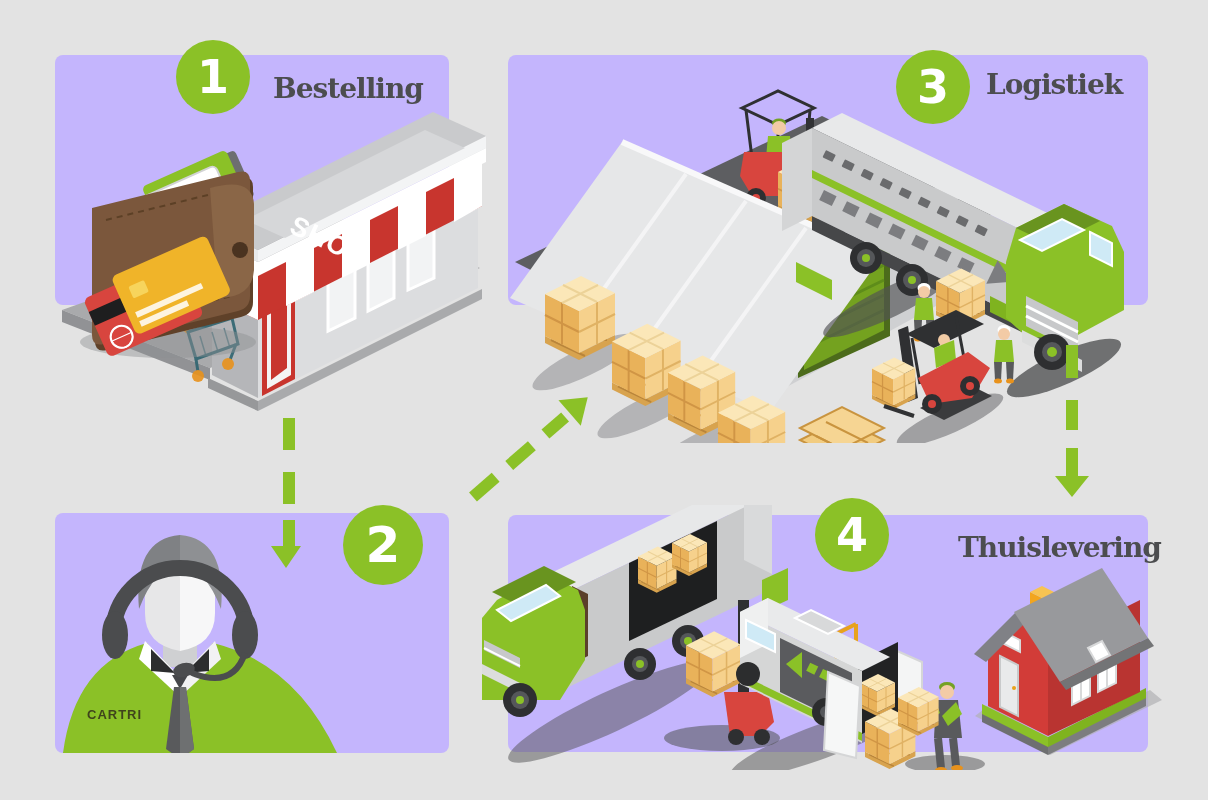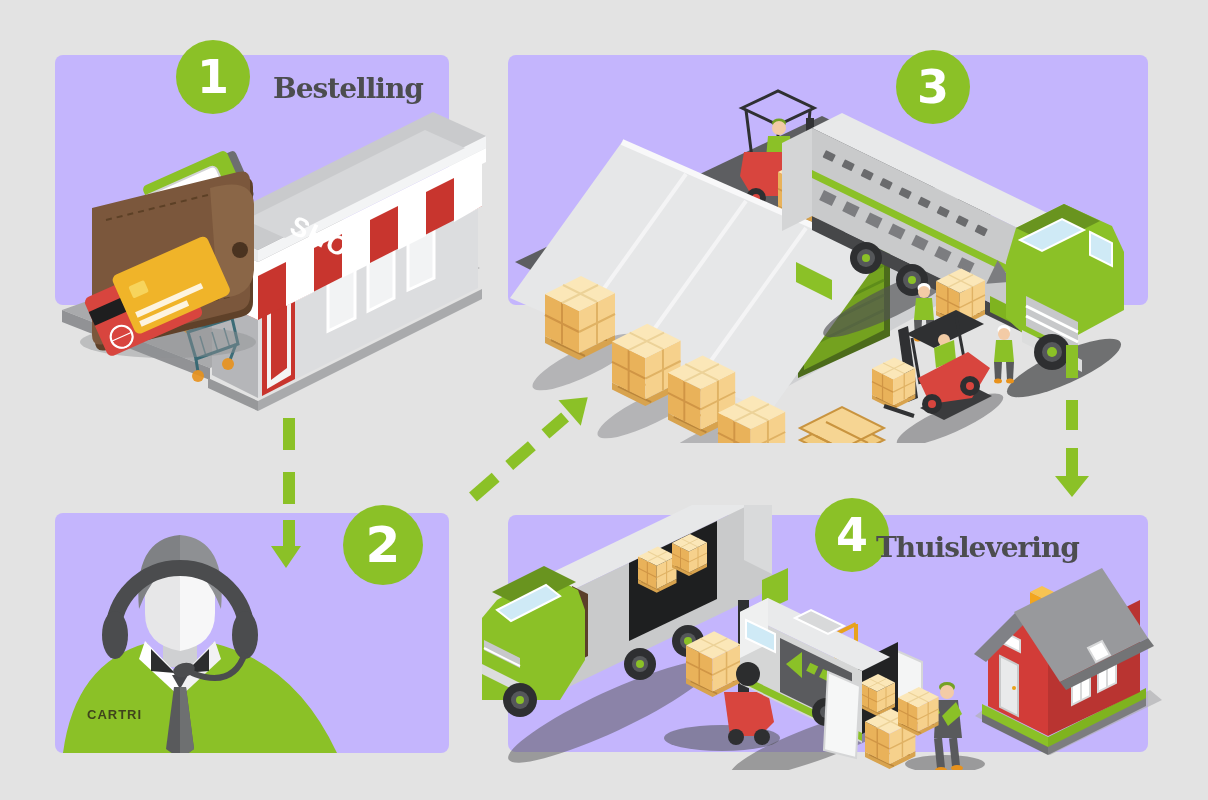--- a/index.html
+++ b/index.html
@@ -17,21 +17,21 @@
   #badge-1{left:176px;top:40px;}
   #badge-2{left:343px;top:505px;width:80px;height:80px;font-size:50px;}
   #badge-3{left:896px;top:50px;}
   #badge-4{left:815px;top:498px;}
   .step-label{position:absolute;color:#4c4d4f;font-weight:700;font-size:28px;
               letter-spacing:-1px;z-index:6;white-space:nowrap;
               font-family:"DejaVu Serif","Liberation Serif",serif;}
   #label-1{left:273px;top:72px;}
   #label-2{left:245px;top:593px;}
   #label-3{left:986px;top:68px;}
-  #label-4{left:876px;top:531px;}
+  #label-4{left:958px;top:531px;}
   .illu{position:absolute;z-index:3;pointer-events:none;}
   #illu-1{left:40px;top:100px;}
   #illu-3{left:508px;top:88px;}
   #illu-4{left:470px;top:505px;}
   #arrows{position:absolute;left:0;top:0;z-index:5;pointer-events:none;}
   #person-svg{position:absolute;left:0;top:0;}
 </style>
 </head>
 <body>
 
@@ -92,20 +92,21 @@
   <div class="badge" id="badge-2">
       <span>2</span>
     </div>
   <div class="badge" id="badge-3">
       <span>3</span>
     </div>
   <div class="badge" id="badge-4">
       <span>4</span>
     </div>
   <div class="step-label" id="label-1">Bestelling</div>
+  <div class="step-label" id="label-3">Logistiek</div>
   <div class="step-label" id="label-4">Thuislevering</div>
 
   <svg class="illu" id="illu-1" width="480" height="335" viewBox="0 0 480 335">
     <polygon points="22,210 290,115 440,168 170,268" fill="#a9aaac"></polygon>
     <polygon points="22,210 170,268 170,280 22,222" fill="#919295"></polygon>
     <g>
       <polygon points="172,159 218,182 218,298 172,275" fill="#b5b6b9"></polygon>
       <polygon points="218,182 438,72 438,188 218,298" fill="#dcdddf"></polygon>
       <polygon points="168,278 218,301 218,311 168,288" fill="#97989a"></polygon>
       <polygon points="218,301 442,189 442,199 218,311" fill="#a9aaac"></polygon>

